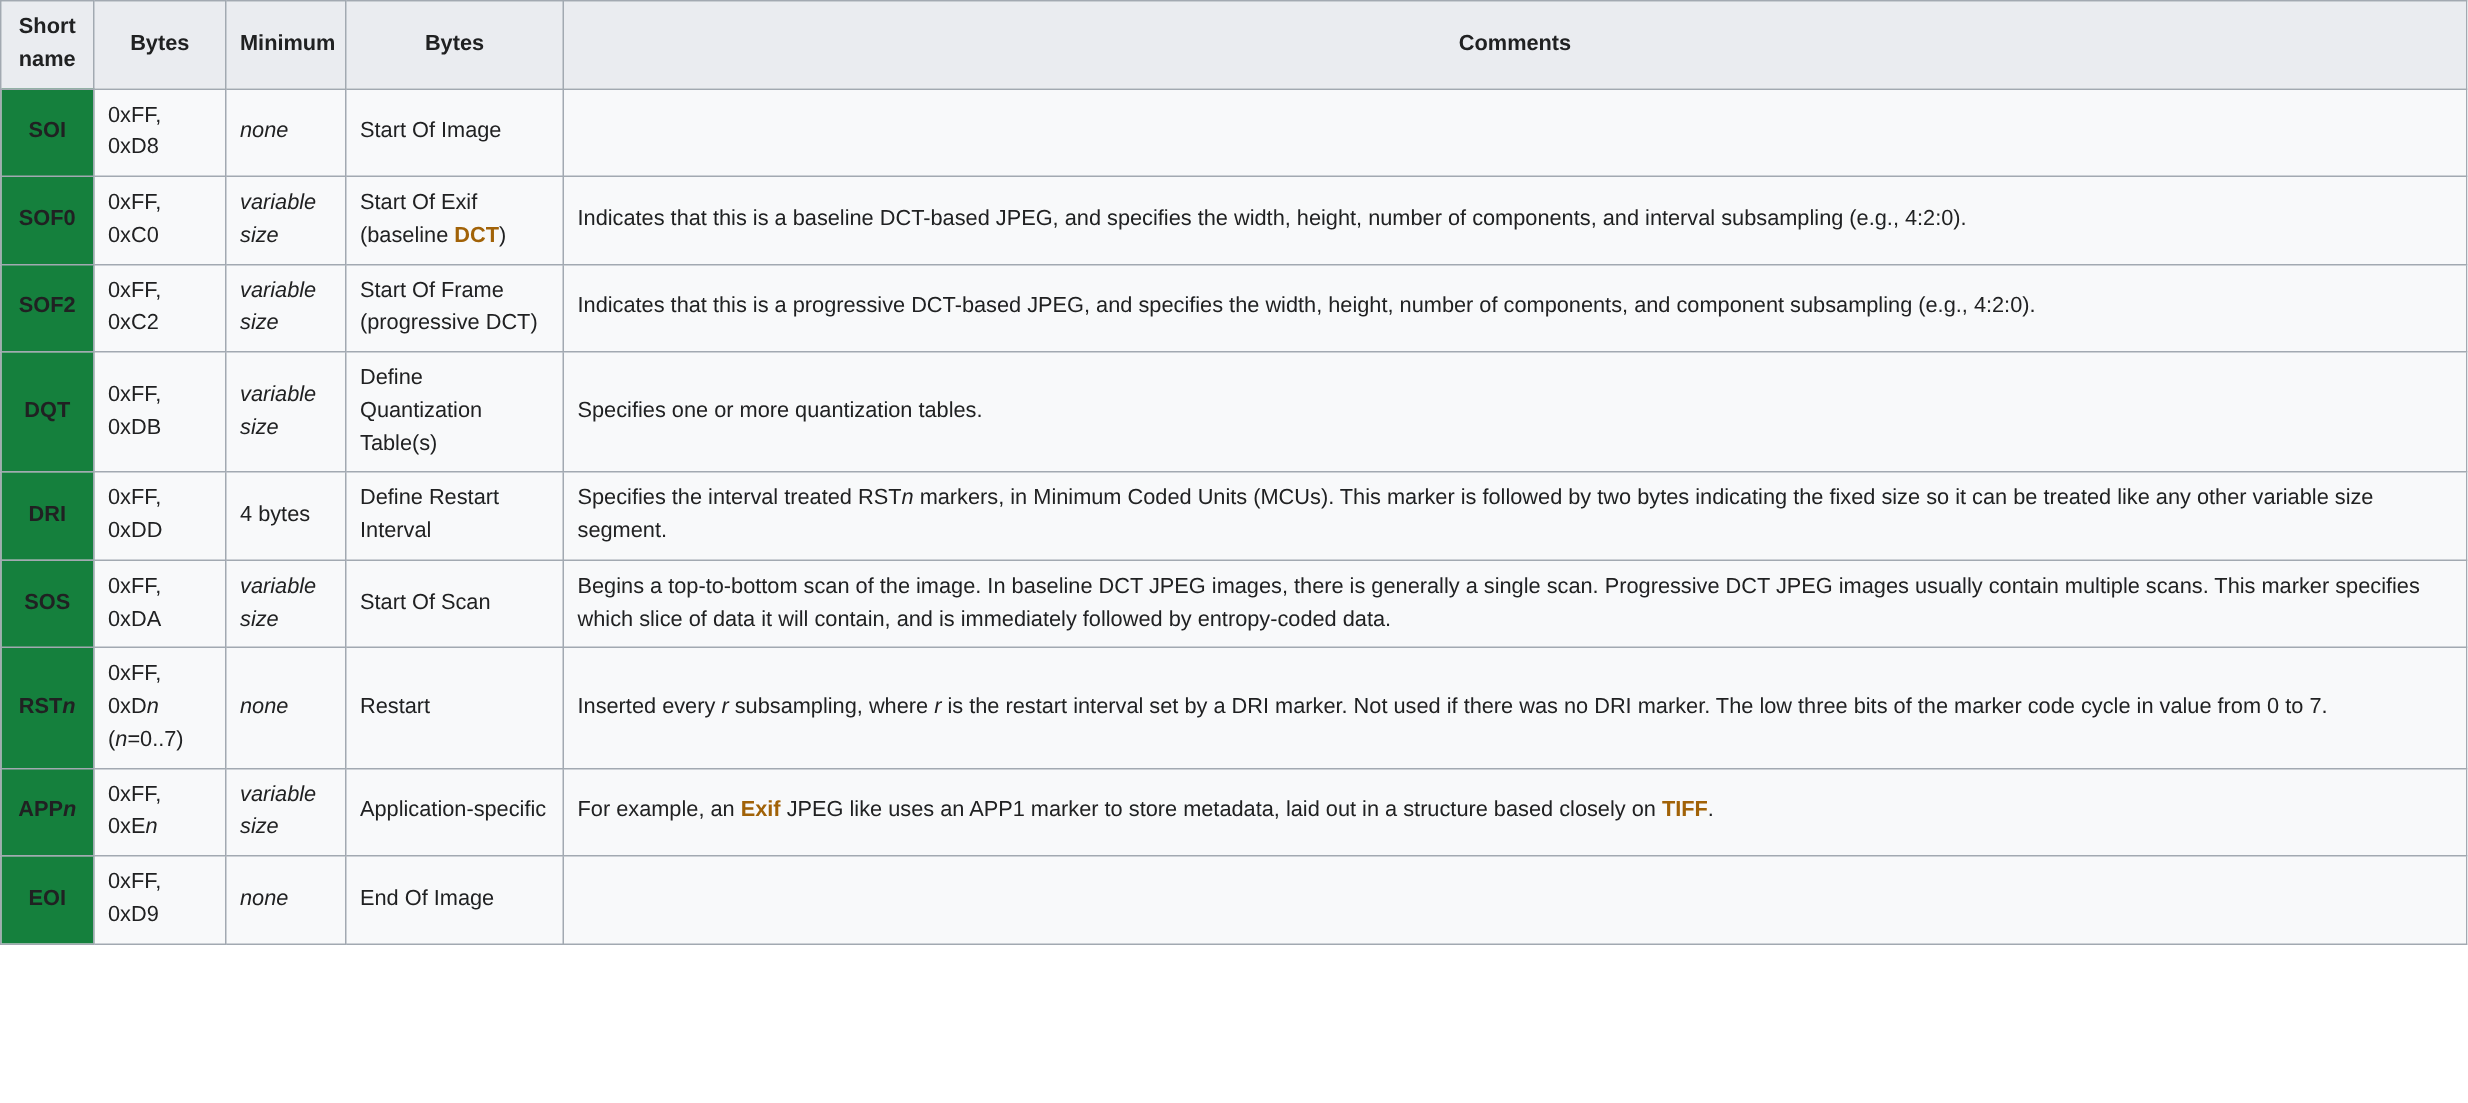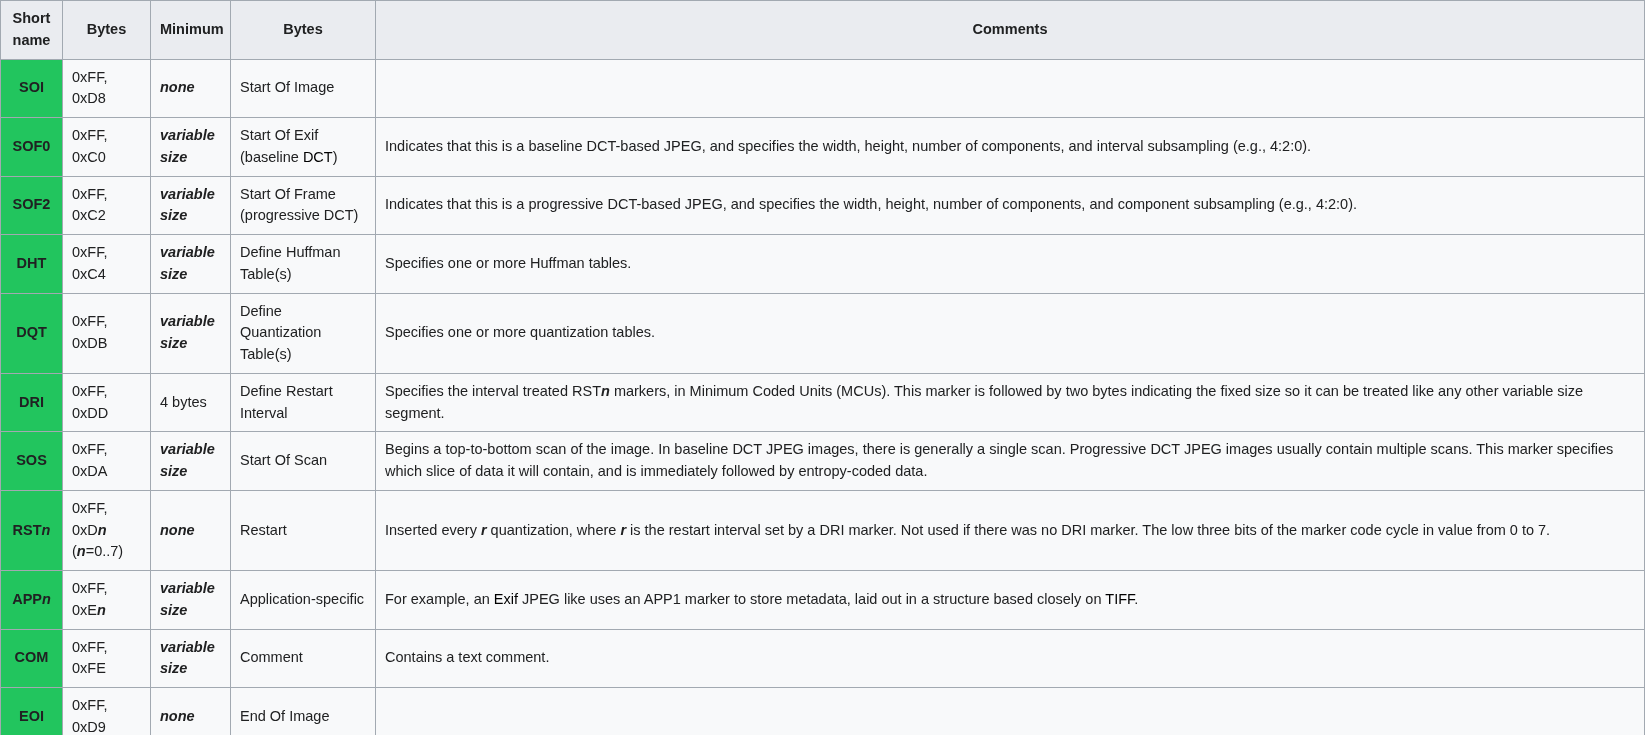--- a/index.html
+++ b/index.html
@@ -27,38 +27,39 @@
     vertical-align: middle;
     line-height: 1.5;
   }
   .wikitable thead th {
     background: #eaecf0;
     text-align: center;
     font-weight: bold;
     font-size: 14.5px;
   }
   .wikitable tbody th {
-    background: #22c55e;
+    background: #15803d;
     text-align: center;
     font-weight: bold;
     white-space: nowrap;
   }
   .wikitable tbody td {
     background: #f8f9fa;
     text-align: left;
   }
   col.c-short { width: 62px; }
   col.c-bytes { width: 88px; }
   col.c-payload { width: 80px; }
   col.c-name { width: 145px; }
   col.c-comments { width: auto; }
-  em, .it { font-style: italic; font-weight: bold; }
+  em, .it { font-style: italic; }
   a.wlink {
-    color: #000000;
+    color: #a16207;
     text-decoration: none;
+    font-weight: bold;
   }
 </style>
 </head>
 <body>
 
 <table class="wikitable">
   <colgroup>
     <col class="c-short">
     <col class="c-bytes">
     <col class="c-payload">
@@ -93,27 +94,20 @@
     </tr>
 
     <tr>
       <th>SOF2</th>
       <td>0xFF, 0xC2</td>
       <td class="it"><span>variable</span><br><span>size</span></td>
       <td>Start Of Frame (progressive DCT)</td>
       <td>Indicates that this is a progressive DCT-based JPEG, and specifies the width, height, number of components, and component subsampling (e.g., 4:2:0).</td>
     </tr>
 
-    <tr>
-      <th>DHT</th>
-      <td>0xFF, 0xC4</td>
-      <td class="it"><span>variable</span><br><span>size</span></td>
-      <td>Define Huffman Table(s)</td>
-      <td>Specifies one or more Huffman tables.</td>
-    </tr>
 
     <tr>
       <th>DQT</th>
       <td>0xFF, 0xDB</td>
       <td class="it"><span>variable</span><br><span>size</span></td>
       <td>Define Quantization Table(s)</td>
       <td>Specifies one or more quantization tables.</td>
     </tr>
 
     <tr>
@@ -130,38 +124,31 @@
       <td class="it"><span>variable</span><br><span>size</span></td>
       <td>Start Of Scan</td>
       <td>Begins a top-to-bottom scan of the image. In baseline DCT JPEG images, there is generally a single scan. Progressive DCT JPEG images usually contain multiple scans. This marker specifies which slice of data it will contain, and is immediately followed by entropy-coded data.</td>
     </tr>
 
     <tr>
       <th><span>RST</span><em>n</em></th>
       <td><span>0xFF,</span><br><span>0xD</span><em>n</em><br><span>(</span><em>n</em><span>=0..7)</span></td>
       <td class="it">none</td>
       <td>Restart</td>
-      <td><span>Inserted every </span><em>r</em><span> quantization, where </span><em>r</em><span> is the restart interval set by a DRI marker. Not used if there was no DRI marker. The low three bits of the marker code cycle in value from 0 to 7.</span></td>
+      <td><span>Inserted every </span><em>r</em><span> subsampling, where </span><em>r</em><span> is the restart interval set by a DRI marker. Not used if there was no DRI marker. The low three bits of the marker code cycle in value from 0 to 7.</span></td>
     </tr>
 
     <tr>
       <th><span>APP</span><em>n</em></th>
       <td><span>0xFF, 0xE</span><em>n</em></td>
       <td class="it"><span>variable</span><br><span>size</span></td>
       <td>Application-specific</td>
       <td><span>For example, an </span><a class="wlink" href="#">Exif</a><span> JPEG like uses an APP1 marker to store metadata, laid out in a structure based closely on </span><a class="wlink" href="#">TIFF</a><span>.</span></td>
     </tr>
 
-    <tr>
-      <th>COM</th>
-      <td>0xFF, 0xFE</td>
-      <td class="it"><span>variable</span><br><span>size</span></td>
-      <td>Comment</td>
-      <td>Contains a text comment.</td>
-    </tr>
 
     <tr>
       <th>EOI</th>
       <td>0xFF, 0xD9</td>
       <td class="it">none</td>
       <td>End Of Image</td>
       <td></td>
     </tr>
 
   </tbody>

